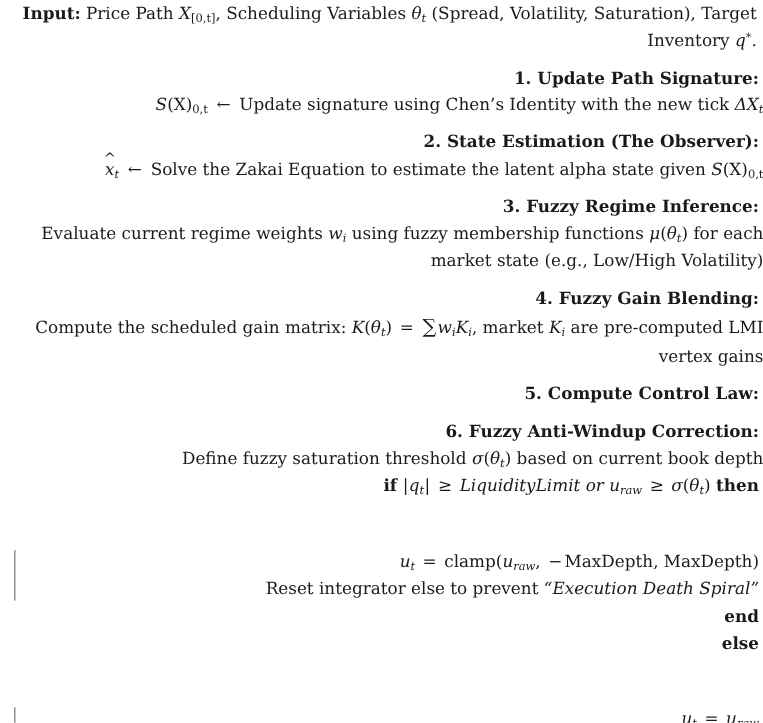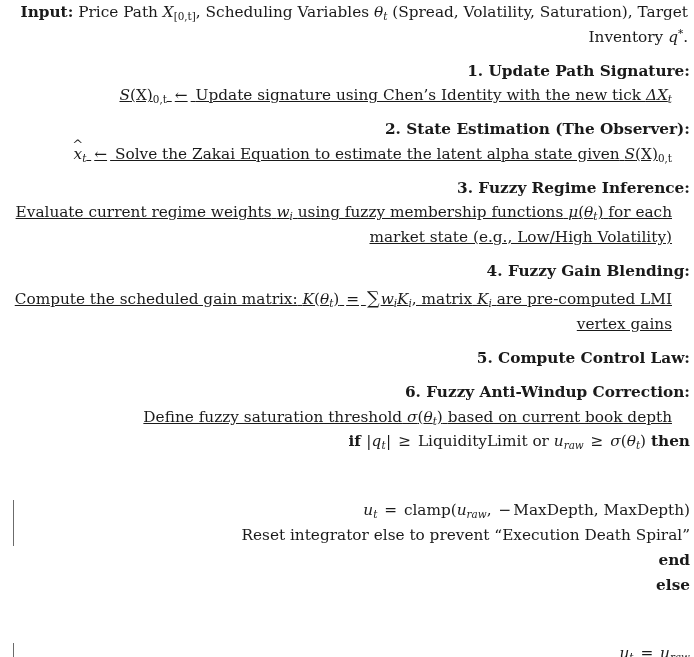--- a/index.html
+++ b/index.html
@@ -44,22 +44,21 @@
   .step-head {
     font-weight: bold;
     margin-top: 9px;
     padding-left: 0;
   }
 
   
   .step-body {
     padding-left: 9px;
     text-indent: -7px;
-    padding-right: 22px;
-    text-decoration: underline;
+    padding-right: 0;
   }
 
   
   .formula {
     padding-left: 2px;
   }
 
   
   .kw-line {
     padding-left: 2px;
@@ -83,21 +82,21 @@
     padding-left: 0;
     text-indent: 0;
   }
 
   
   b, .bold { font-weight: bold; }
   .mathit {
     font-style: italic;
     font-family: "DejaVu Serif", "Liberation Serif", serif;
   }
-  .it { }
+  .it { font-style: italic; }
   .up { font-style: normal; }
 
   sub, sup {
     font-size: 0.68em;
     line-height: 0;
     font-style: italic;
   }
   sub { vertical-align: -0.28em; }
   sup { vertical-align: 0.48em; }
   sub.up, sup.up { font-style: normal; }
@@ -182,21 +181,21 @@
   </div>
 
   <div class="line step-head">
     <span>4.</span>
     <span>Fuzzy Gain Blending:</span>
   </div>
   <div class="line step-body">
     <span>Compute the scheduled gain matrix:</span>
     <span class="mathit">K</span><span class="paren">(</span><span class="mathit">θ</span><sub>t</sub><span class="paren">)</span>
     <span class="op">=</span>
-    <span class="sum">∑</span><span class="mathit">w</span><sub>i</sub><span class="mathit">K</span><sub>i</sub><span>, matrix</span>
+    <span class="sum">∑</span><span class="mathit">w</span><sub>i</sub><span class="mathit">K</span><sub>i</sub><span>, market</span>
     <span class="mathit"><span>K</span><sub>i</sub></span>
     <span>are pre-computed LMI vertex gains</span>
   </div>
 
   <div class="line step-head">
     <span>5.</span>
     <span>Compute Control Law:</span>
   </div>
 
   <div class="line step-head">

